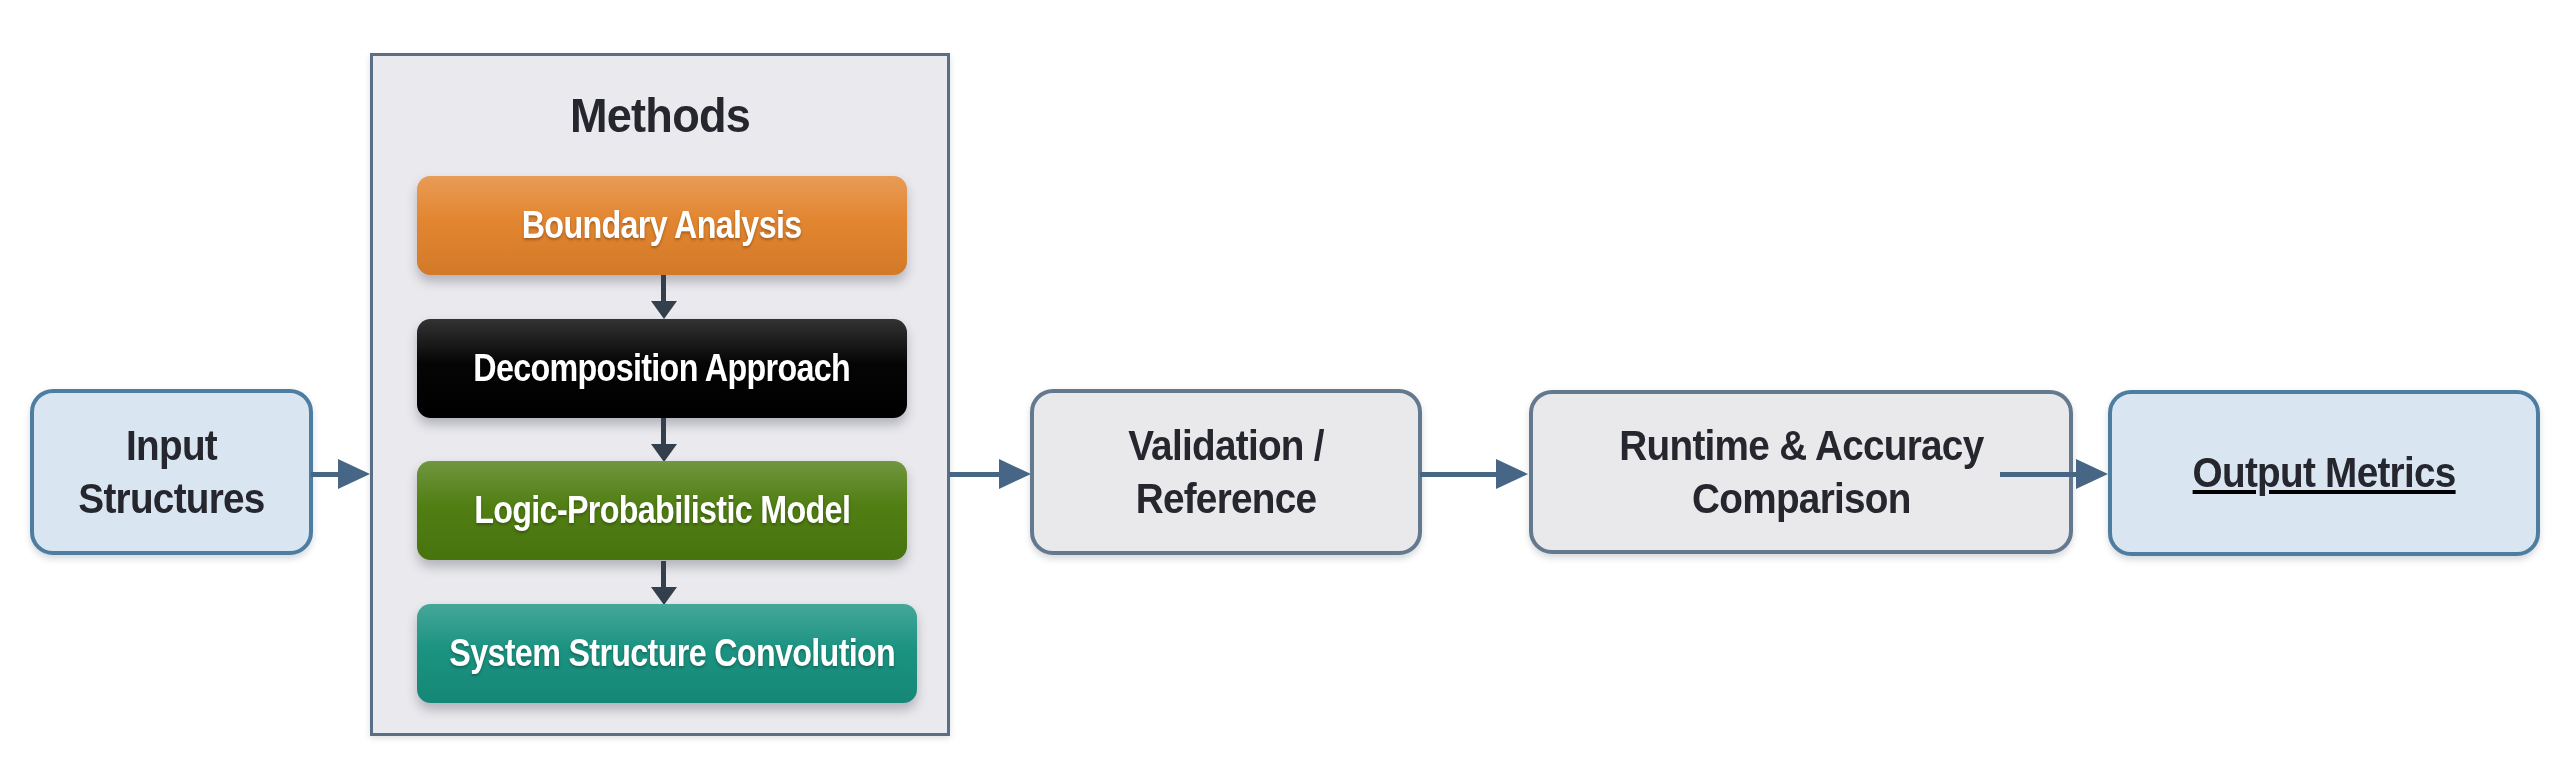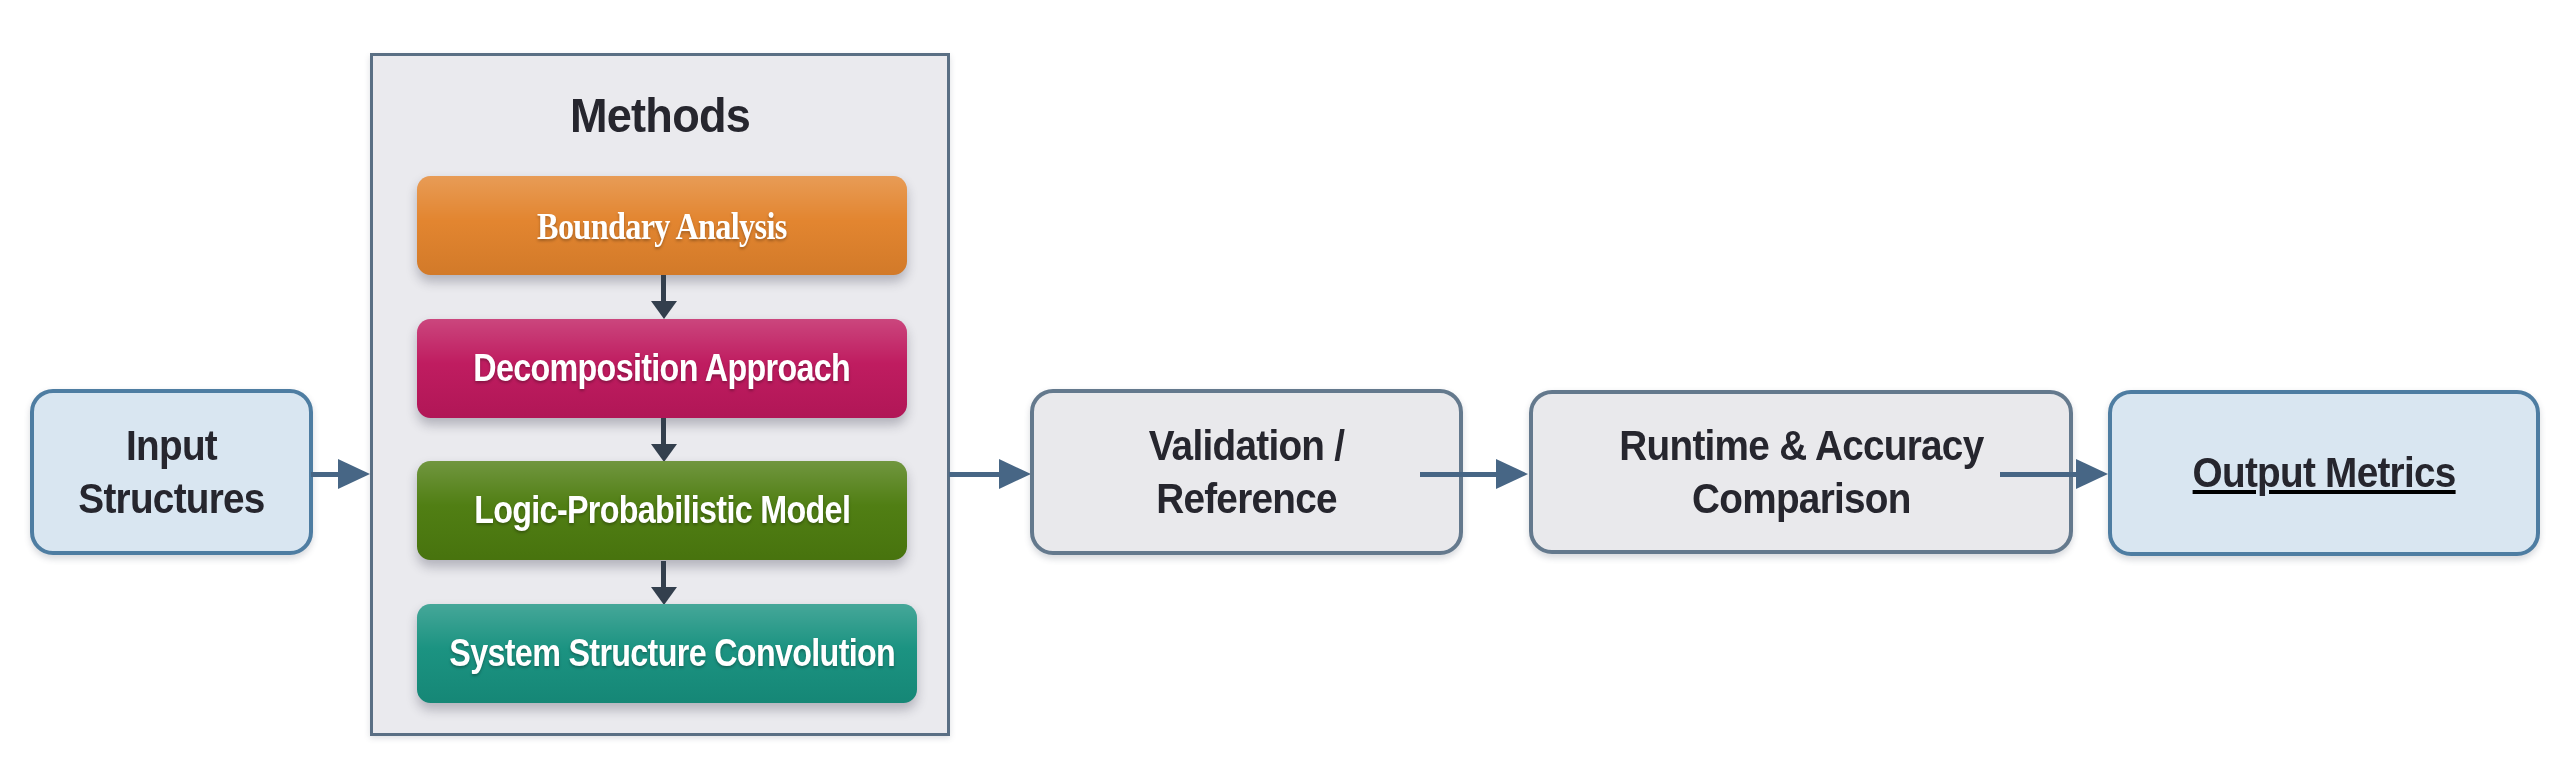--- a/index.html
+++ b/index.html
@@ -135,30 +135,30 @@
   </div>
 
   <div class="harrow" style="left:311px; top:459px; width:59px;">
     <div class="h-shaft"></div>
     <div class="h-head"></div>
   </div>
 
   <div class="methods">
     <div class="methods-title">Methods</div>
 
-    <div class="mbox" style="top: 120px; background: rgb(226, 131, 44); font-family: Liberation Serif, serif;">
+    <div class="mbox" style="top: 120px; background: rgb(226, 131, 44);">
       <span class="lbl light">Boundary Analysis</span>
     </div>
 
     <div class="varrow" style="left:277px; top:219px; height:44px;">
       <div class="v-shaft"></div>
       <div class="v-head"></div>
     </div>
 
-    <div class="mbox" style="top: 263px; background: #be185d;">
+    <div class="mbox" style="top: 263px; background: #000000;">
       <span class="lbl light">Decomposition Approach</span>
     </div>
 
     <div class="varrow" style="left:277px; top:362px; height:44px;">
       <div class="v-shaft"></div>
       <div class="v-head"></div>
     </div>
 
     <div class="mbox" style="top: 405px; background: #4d7c0f;">
       <span class="lbl light">Logic-Probabilistic Model</span>
@@ -172,21 +172,21 @@
     <div class="mbox" style="top: 548px; background: rgb(23, 145, 127); padding-left: 10px;">
       <span class="lbl light">System Structure Convolution</span>
     </div>
   </div>
 
   <div class="harrow" style="left:949px; top:459px; width:82px;">
     <div class="h-shaft"></div>
     <div class="h-head"></div>
   </div>
 
-  <div class="node gray" style="left:1030px; top:389px; width:433px; height:166px; padding:0 4px;">
+  <div class="node gray" style="left:1030px; top:389px; width:392px; height:166px; padding:0 4px;">
     <span class="lbl dark">Validation / Reference</span>
   </div>
 
   <div class="harrow" style="left:1420px; top:459px; width:108px;">
     <div class="h-shaft"></div>
     <div class="h-head"></div>
   </div>
 
   <div class="node gray" style="left:1529px; top:390px; width:544px; height:164px; padding:0 7.6px;">
     <span class="lbl dark">Runtime &amp; Accuracy Comparison</span>

